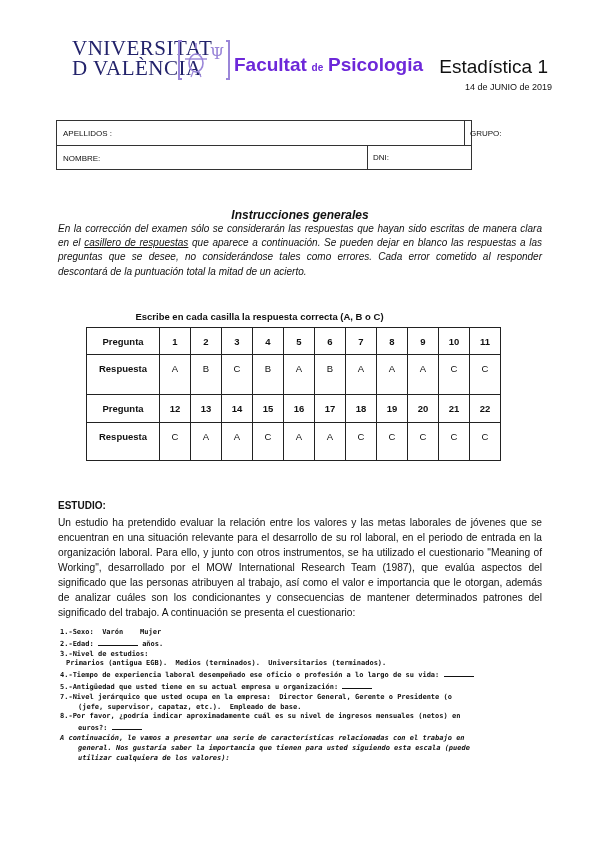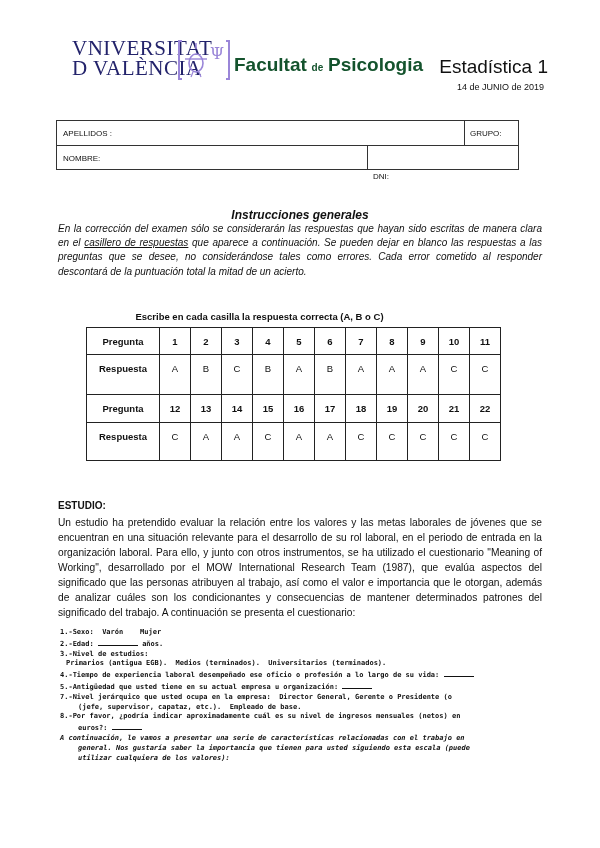--- a/index.html
+++ b/index.html
@@ -3,28 +3,28 @@
 <meta charset="utf-8">
 <style>
   html, body { margin:0; padding:0; background:#fff; }
   body { width:600px; height:848px; position:relative; overflow:hidden; color:#111; font-family:"Liberation Sans", sans-serif; }
   .abs { position:absolute; }
 
   
   .logo-uv { left:72px; top:38px; font-family:"Liberation Serif", serif; color:#23236b; font-size:21px; line-height:20px; letter-spacing:0.5px; }
   .logo-uv div { white-space:nowrap; }
   .logo-sym { left:176px; top:37px; width:56px; height:46px; }
-  .logo-fac { left:234px; top:54px; font-family:"Liberation Sans", sans-serif; font-weight:bold; color:#14532d; font-size:17px; white-space:nowrap; }
+  .logo-fac { left:234px; top:54px; font-family:"Liberation Sans", sans-serif; font-weight:bold; color:#6d28d9; font-size:17px; white-space:nowrap; }
   .logo-fac .small { font-size:10px; font-weight:bold; }
   .logo-fac .big { font-size:19px; }
   .course { right:52px; top:56px; font-size:19px; font-family:"Liberation Sans", sans-serif; text-align:right; }
-  .date { right:56px; top:82px; font-size:9px; text-align:right; }
+  .date { right:48px; top:82px; font-size:9px; text-align:right; }
 
   
-  .idbox { left:56px; top:120px; width:463px; height:50px; border:1px solid #333; box-sizing:border-box; }
+  .idbox { left:56px; top:120px; width:416px; height:50px; border:1px solid #333; box-sizing:border-box; }
   .idbox .row1 { position:absolute; left:0; top:0; width:100%; height:24px; border-bottom:1px solid #333; }
   .idbox .cell-label { position:absolute; font-size:8px; top:8px; }
   .idbox .vline { position:absolute; top:0; width:1px; background:#333; }
 
   
   .instr-title { left:0; width:600px; top:208px; text-align:center; font-size:12px; font-style:italic; font-weight:bold; }
   .instr-body { left:58px; width:484px; top:222px; font-size:10px; font-style:italic; line-height:14.2px; text-align:justify; }
   .instr-body u { text-decoration:underline; }
 
   
@@ -76,21 +76,21 @@
 <div class="abs course">Estadística 1</div>
 <div class="abs date">14 de JUNIO de 2019</div>
 
 <div class="abs idbox">
   <div class="row1"></div>
   <div class="vline" style="left:407px; height:24px;"></div>
   <div class="vline" style="left:310px; top:24px; height:25px;"></div>
   <span class="cell-label" style="left:6px;">APELLIDOS :</span>
   <span class="cell-label" style="left:413px;">GRUPO:</span>
   <span class="cell-label" style="left:6px; top:33px;">NOMBRE:</span>
-  <span class="cell-label" style="left:316px; top:51px;text-align:right;">DNI:</span>
+  <span class="cell-label" style="left:316px; top:32px;text-align:right;">DNI:</span>
 </div>
 
 <div class="abs instr-title">Instrucciones generales</div>
 <div class="abs instr-body"><span>En la corrección del examen sólo se considerarán las respuestas que hayan sido escritas de manera clara en el </span><u>casillero de respuestas</u><span> que aparece a continuación. Se pueden dejar en blanco las respuestas a las preguntas que se desee, no considerándose tales como errores. Cada error cometido al responder descontará de la puntuación total la mitad de un acierto.</span></div>
 
 <div class="abs grid-title">Escribe en cada casilla la respuesta correcta (A, B o C)</div>
 <table class="grid">
   <tbody>
       <tr class="q">
     <td class="lab">Pregunta</td>

